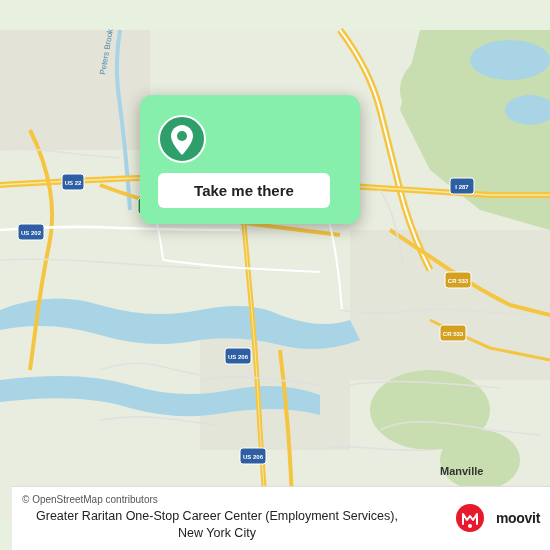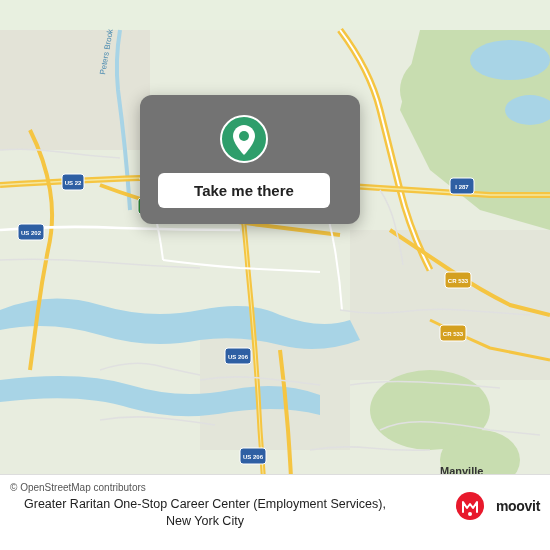--- a/index.html
+++ b/index.html
@@ -26,26 +26,26 @@
       top: 0; left: 0;
       width: 100%; height: 100%;
     }
 
     
     #popup {
       position: absolute;
       top: 95px;
       left: 140px;
       width: 220px;
-      background: #737373;
+      background: #86efac;
       border-radius: 12px;
       padding: 20px 30px 16px 18px;
       display: flex;
       flex-direction: column;
-      align-items: center;
+      align-items: flex-start;
       box-shadow: 0 4px 16px rgba(0,0,0,0.3);
     }
 
     #popup-pin {
       width: 48px;
       height: 48px;
       margin-bottom: 10px;
     }
 
     #take-me-there-btn {
@@ -57,23 +57,23 @@
       font-size: 15px;
       font-weight: 600;
       cursor: pointer;
       width: 100%;
       text-align: center;
     }
 
     
     #bottom-bar {
       position: absolute;
-      bottom: 0; left: 0; right: 0;
+      bottom: 0; left: 12px; right: 0;
       background: white;
-      padding: 7px 10px 20px 10px;
+      padding: 7px 10px 8px 10px;
       border-top: 1px solid #ddd;
       display: flex;
       align-items: center;
       justify-content: space-between;
     }
 
     #bottom-left {
       display: flex;
       flex-direction: column;
     }

